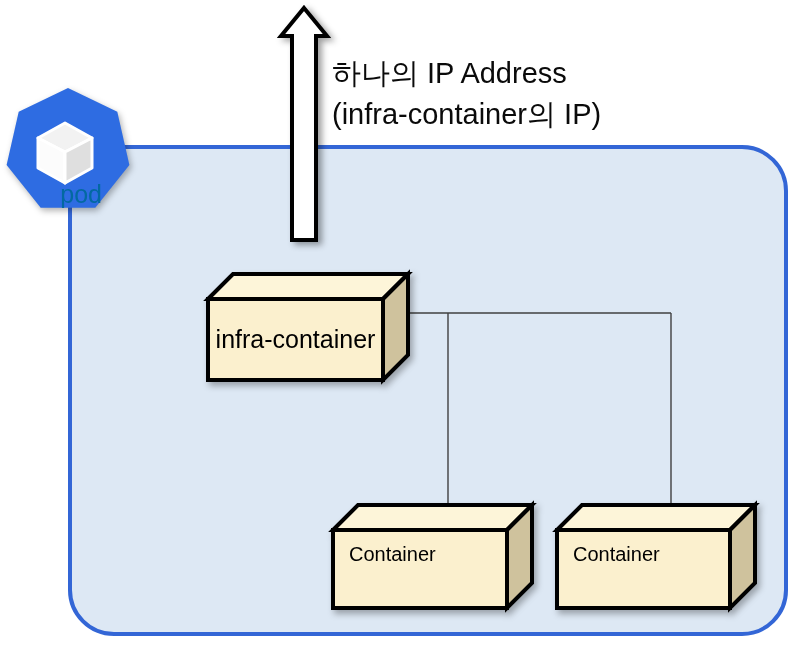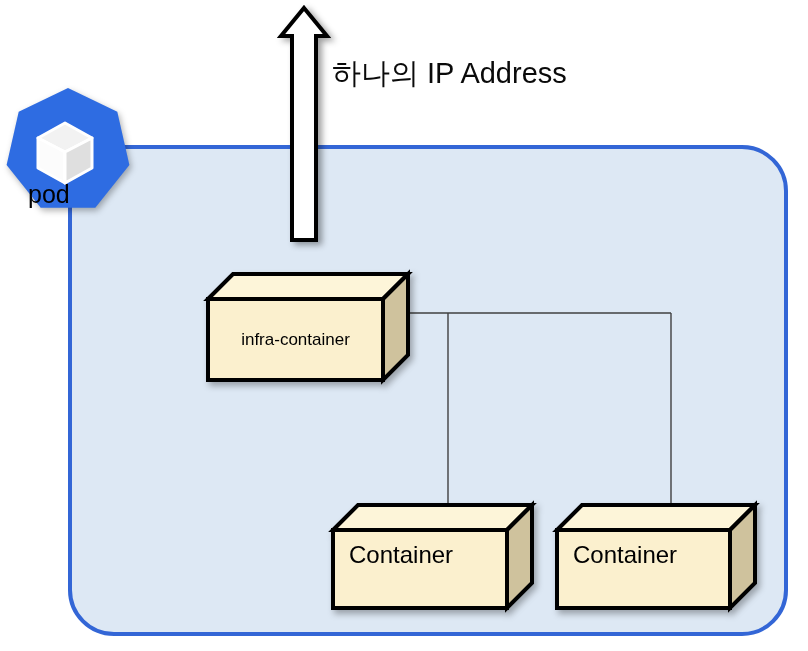--- a/index.html
+++ b/index.html
@@ -15,33 +15,33 @@
   .annotation{
     left:332px;top:44px;
     font-size:29px;line-height:41px;
     color:#0a0a0a;letter-spacing:0px;
     white-space:nowrap;
     margin-top:9px;
   }
   .infra-label{
     left:208px;top:299px;width:175px;height:81px;
     display:flex;align-items:center;justify-content:center;
-    font-size:17px;
+    font-size:25px;
   }
   .container-label{
     top:539px;
-    font-size:24px;line-height:31px;
+    font-size:20px;line-height:31px;
     white-space:nowrap;
   }
   .container-label.n1{left:349px;}
   .container-label.n2{left:573px;}
   .pod-label{
-    left:28px;top:180px;width:80px;
-    text-align:left;
-    font-size:25px;color:#000000;
+    left:22px;top:180px;width:80px;
+    text-align:right;
+    font-size:25px;color:#0369a1;
   }
   .shadow-box{filter:drop-shadow(3px 4px 3px rgba(0,0,0,0.30));}
   .shadow-arrow{filter:drop-shadow(4px 3px 3px rgba(0,0,0,0.38));}
   .shadow-icon{filter:drop-shadow(2px 3px 3px rgba(0,0,0,0.30));}
   .box3d path{stroke:#000;stroke-width:4;stroke-linejoin:miter;}
   .connectors{stroke:#404040;stroke-width:1.4;fill:none;}
   .arrow{stroke:#000;stroke-width:4;stroke-linejoin:miter;}
   .cube polygon{stroke:#ffffff;stroke-width:3;stroke-linejoin:round;}
 </style>
 </head>
@@ -82,20 +82,21 @@
         <polygon points="65,152 38,138 38,168 65,183" fill="#fcfcfc"></polygon>
         <polygon points="65,152 92,138 92,168 65,183" fill="#dfdfdf"></polygon>
       </g>
     </g>
   </svg>
 
   <div class="label pod-label">pod</div>
 
   <div class="label annotation">
     <div>하나의 IP Address</div>
+    <div>(infra-container의 IP)</div>
   </div>
 
   <div class="label infra-label">infra-container</div>
 
   <div class="label container-label n1">
     <div>Container</div>
   </div>
 
   <div class="label container-label n2">
     <div>Container</div>

